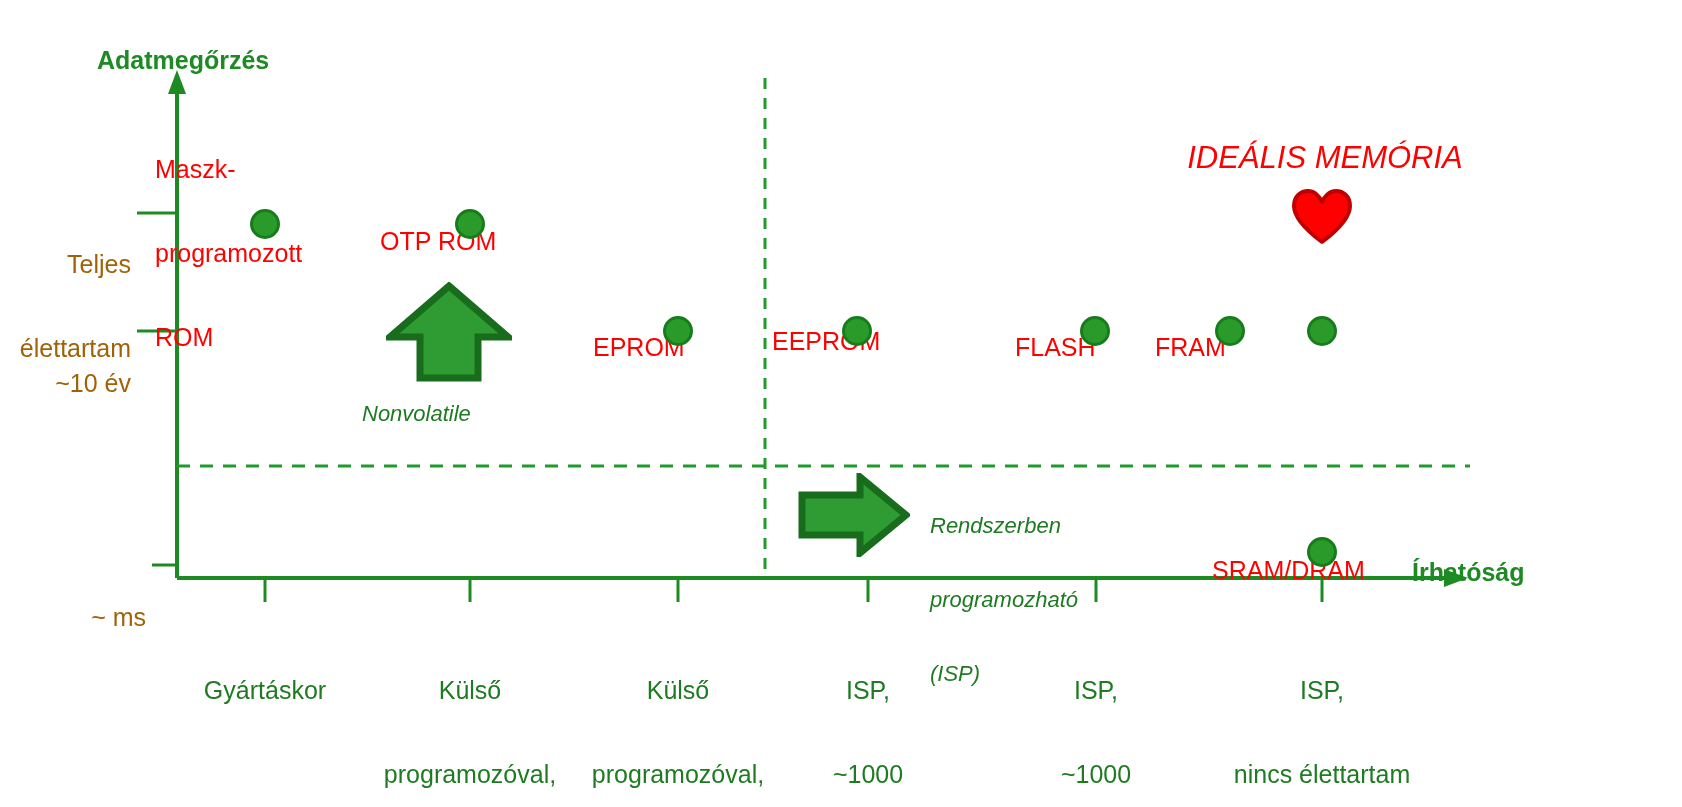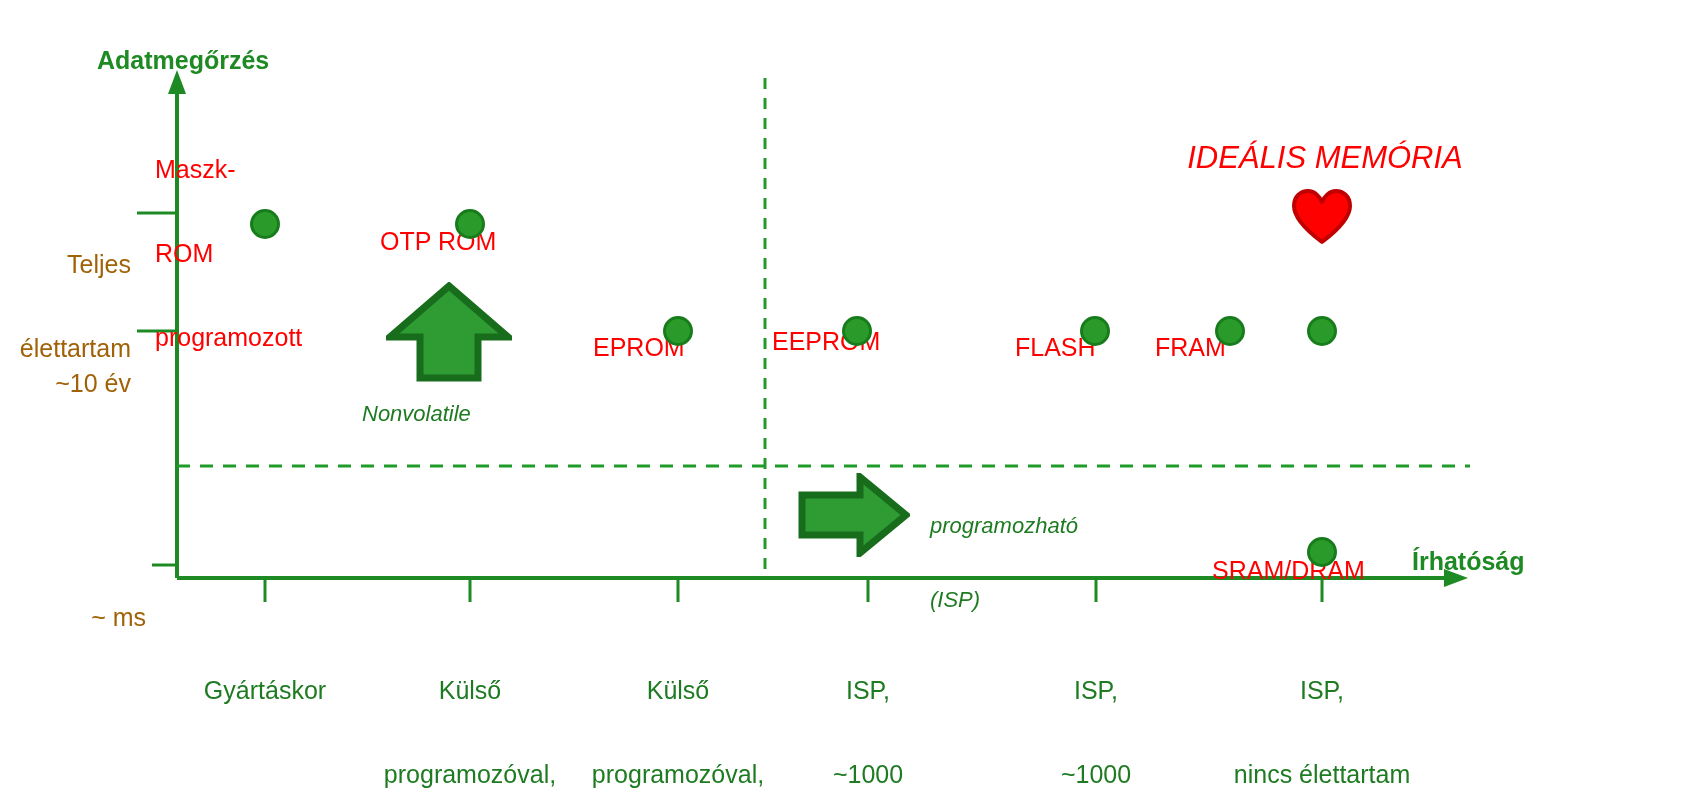--- a/index.html
+++ b/index.html
@@ -61,21 +61,21 @@
       <line x1="1322" y1="578" x2="1322" y2="602" stroke="#1E8A23" stroke-width="3"></line>
     </g>
 
     <line x1="765" y1="78" x2="765" y2="578" stroke="#1E9B28" stroke-width="3" stroke-dasharray="11 9"></line>
 
     <line x1="177" y1="466" x2="1470" y2="466" stroke="#1E9B28" stroke-width="3" stroke-dasharray="13 10"></line>
   </svg>
 
   <div class="lbl axis-title" style="left:97px;top:34px;">Adatmegőrzés</div>
 
-  <div class="lbl axis-title" style="left:1412px;top:535px;">Írhatóság</div>
+  <div class="lbl axis-title" style="left:1412px;top:546px;">Írhatóság</div>
 
   <div class="lbl tick-lbl" style="left:0px;top:194px;width:131px;">
     <div>Teljes</div>
     <div>élettartam</div>
   </div>
 
   <div class="lbl tick-lbl" style="left:0px;top:313px;width:131px;">
     <div>~10 év</div>
   </div>
 
@@ -109,22 +109,22 @@
     <div>~1000</div>
   </div>
 
   <div class="lbl xtick-lbl" style="left:1172px;top:620px;width:300px;">
     <div>ISP,</div>
     <div>nincs élettartam</div>
   </div>
 
   <div class="lbl chip-lbl" style="left:155px;top:99px;width:220px;">
     <div>Maszk-</div>
+    <div>programozott</div>
     <div>ROM</div>
-    <div>programozott</div>
   </div>
   <div class="dot" style="left:250px;top:209px;"></div>
 
   <div class="lbl chip-lbl" style="left:380px;top:171px;width:180px;">
     <div>OTP ROM</div>
   </div>
   <div class="dot" style="left:455px;top:209px;"></div>
 
   <div class="lbl chip-lbl" style="left:593px;top:277px;width:170px;">
     <div>EPROM</div>
@@ -164,17 +164,18 @@
     <polygon points="63,4 122,55 92,55 92,96 34,96 34,55 4,55" fill="#2E9B33" stroke="#186D1C" stroke-width="7" stroke-linejoin="miter"></polygon>
   </svg>
 
   <svg class="blockarrow" style="left:798px;top:473px;width:112px;height:84px;" viewBox="0 0 112 84" xmlns="http://www.w3.org/2000/svg">
     <polygon points="108,42 62,80 62,62 4,62 4,22 62,22 62,4" fill="#2E9B33" stroke="#186D1C" stroke-width="7" stroke-linejoin="miter"></polygon>
   </svg>
 
   <div class="lbl ital" style="left:362px;top:402px;">Nonvolatile</div>
 
   <div class="lbl ital" style="left:930px;top:465px;width:280px;text-align:left;">
+    <div>Rendszerben</div>
     <div>programozható</div>
     <div>(ISP)</div>
   </div>
 
 </div>
 
 </body></html>

